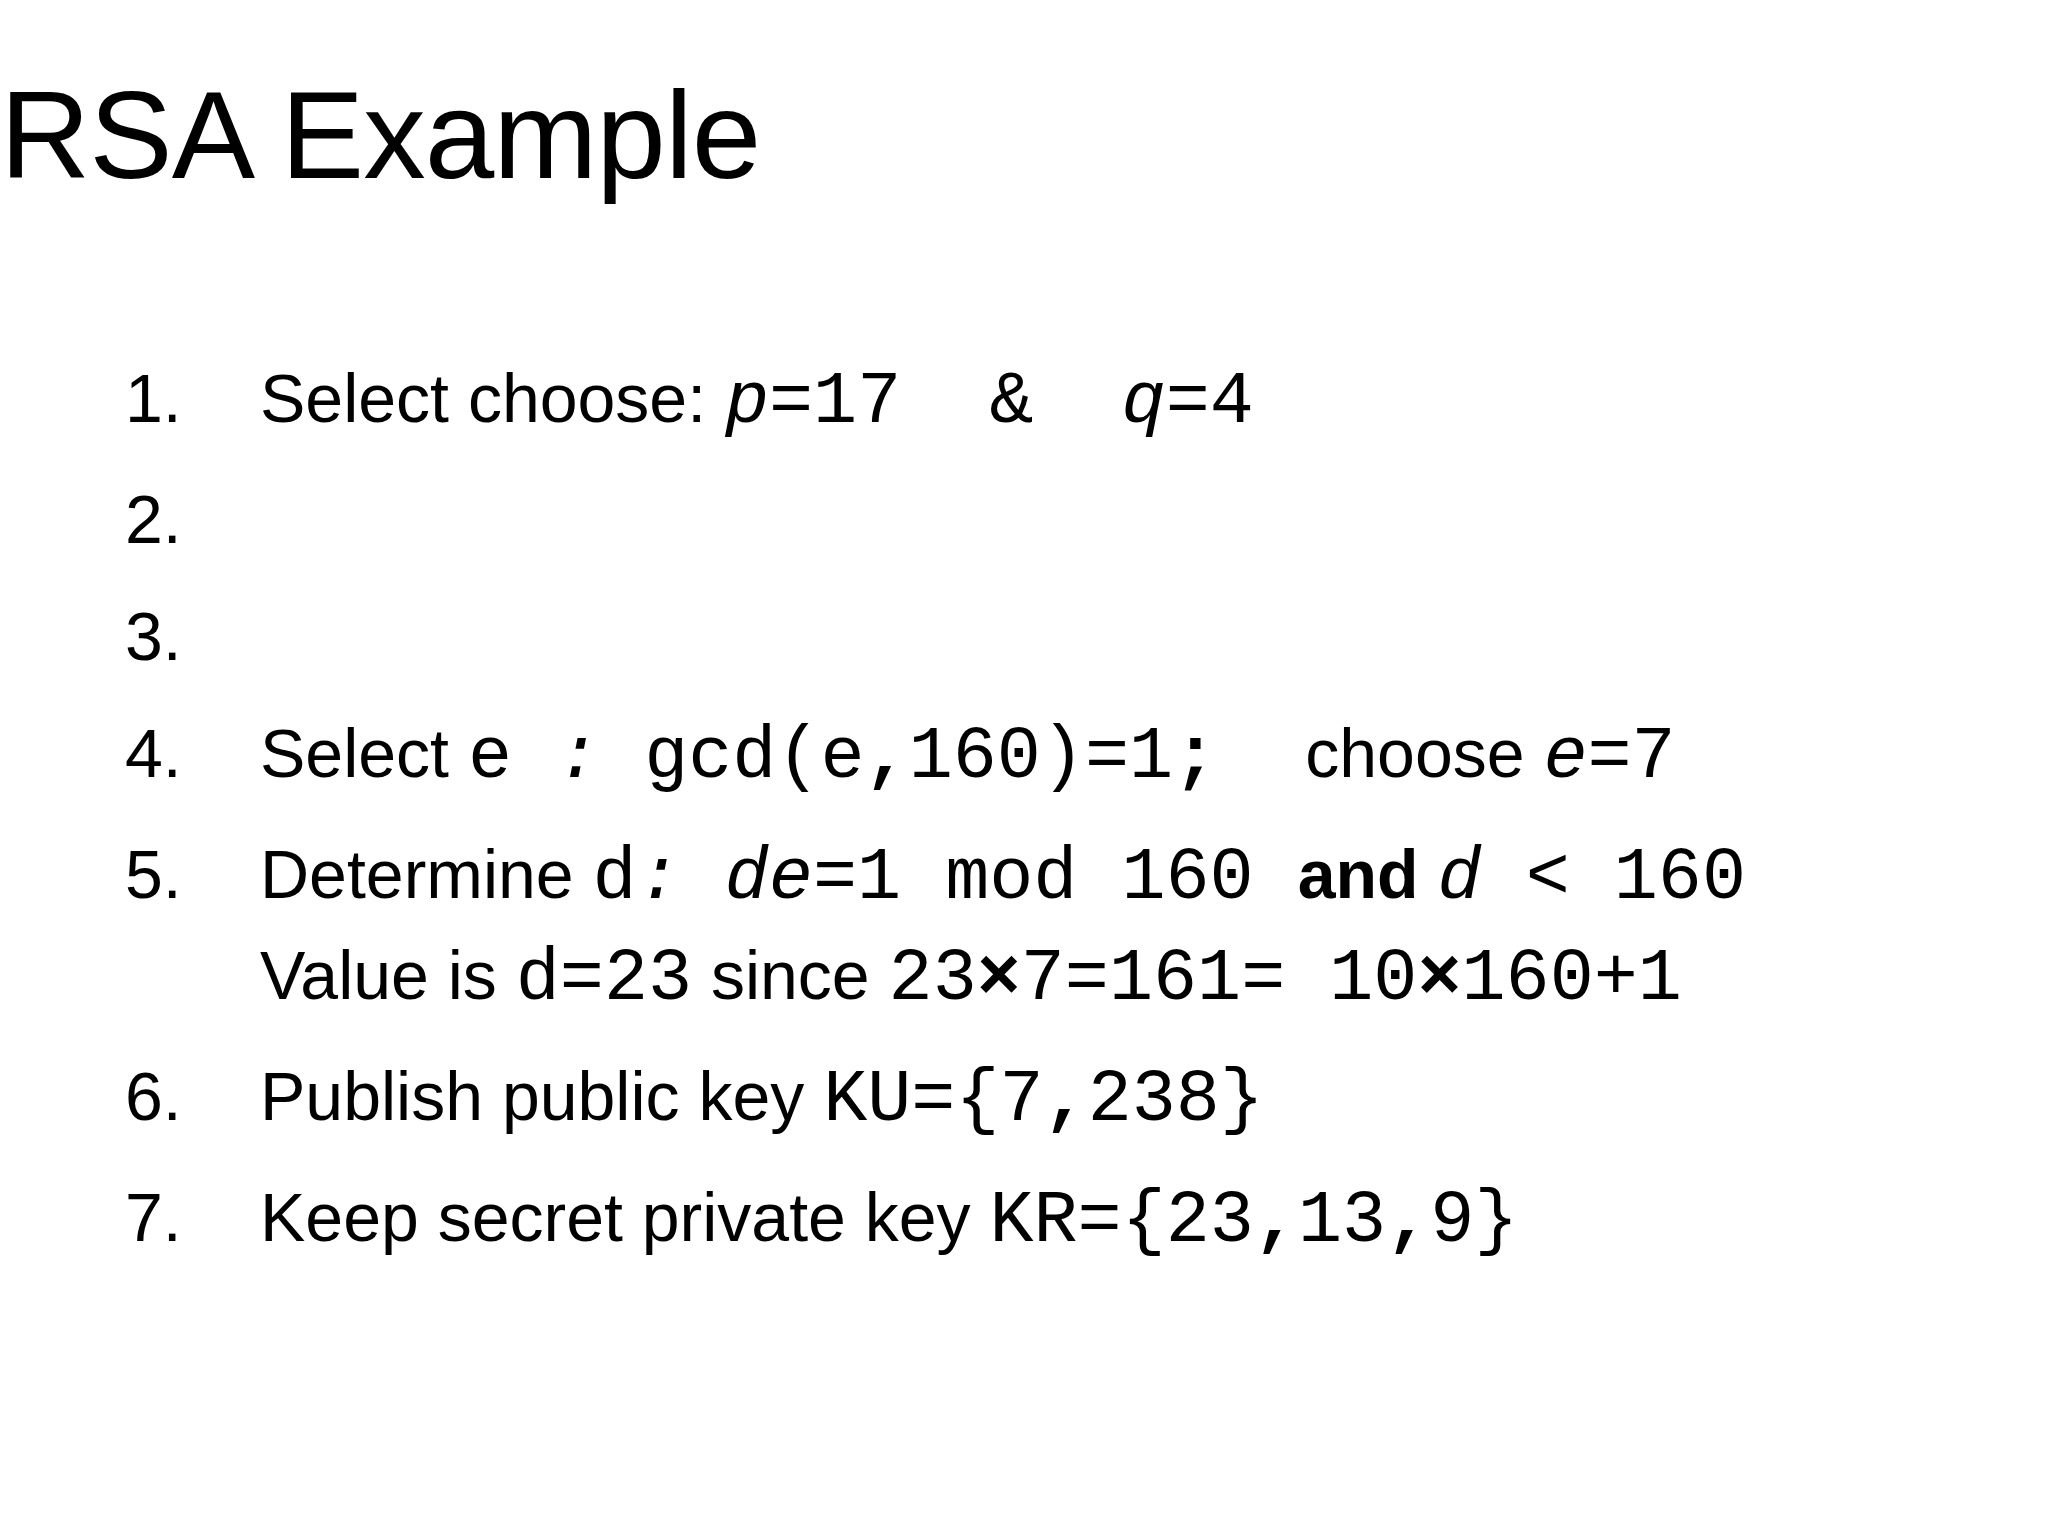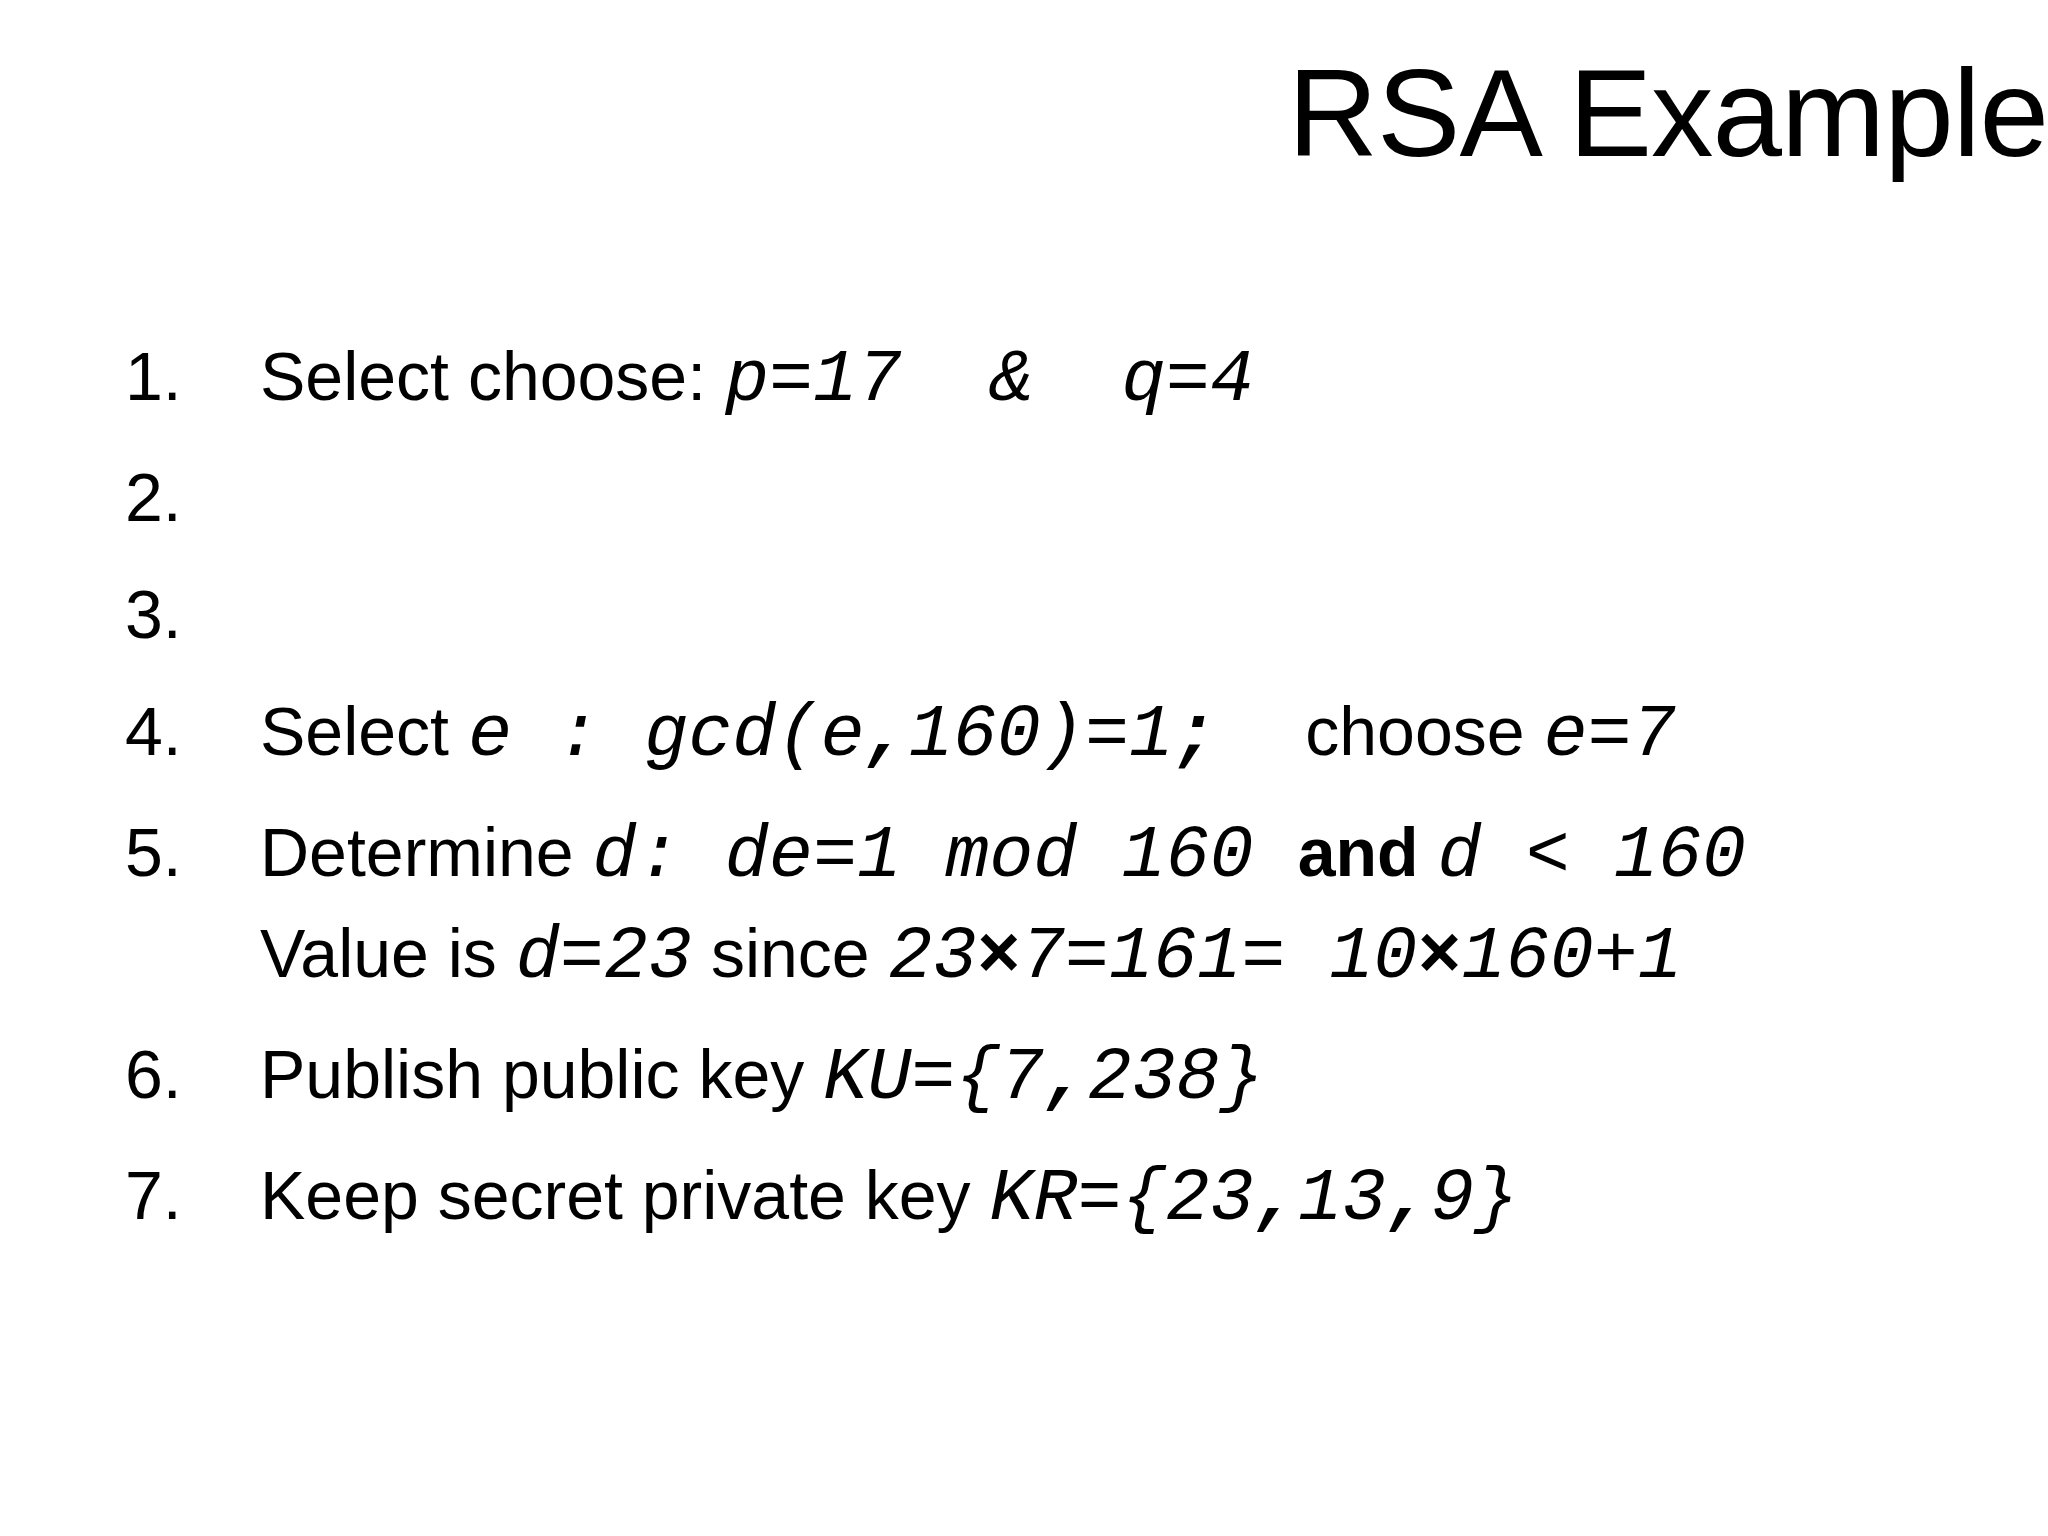--- a/index.html
+++ b/index.html
@@ -10,22 +10,22 @@
   .slide {
     position: relative;
     width: 2048px;
     height: 1536px;
     background: #ffffff;
     color: #000000;
     font-family: "Liberation Sans", sans-serif;
     overflow: hidden;
   }
   .title {
-    padding-top: 38px;
-    text-align: right;
+    padding-top: 60px;
+    text-align: left;
     font-size: 125px;
     line-height: 1.2;
     font-weight: 400;
     letter-spacing: -1px;
   }
   .steps {
     margin-top: 140px;
     padding-left: 125px;
     padding-right: 60px;
   }
@@ -47,21 +47,20 @@
     line-height: 97px;
   }
   
   .run.sb {
     font-weight: bold;
     margin-top: 18px;
   }
   .run.m, .run.mi, .run.mb {
     font-family: "Liberation Mono", "DejaVu Sans Mono", monospace;
     font-size: 1.08em;
-    font-style: italic;
   }
   .run.mi {
     font-style: italic;
   }
   .run.mb {
     font-weight: bold;
   }
 </style>
 </head>
 <body>

